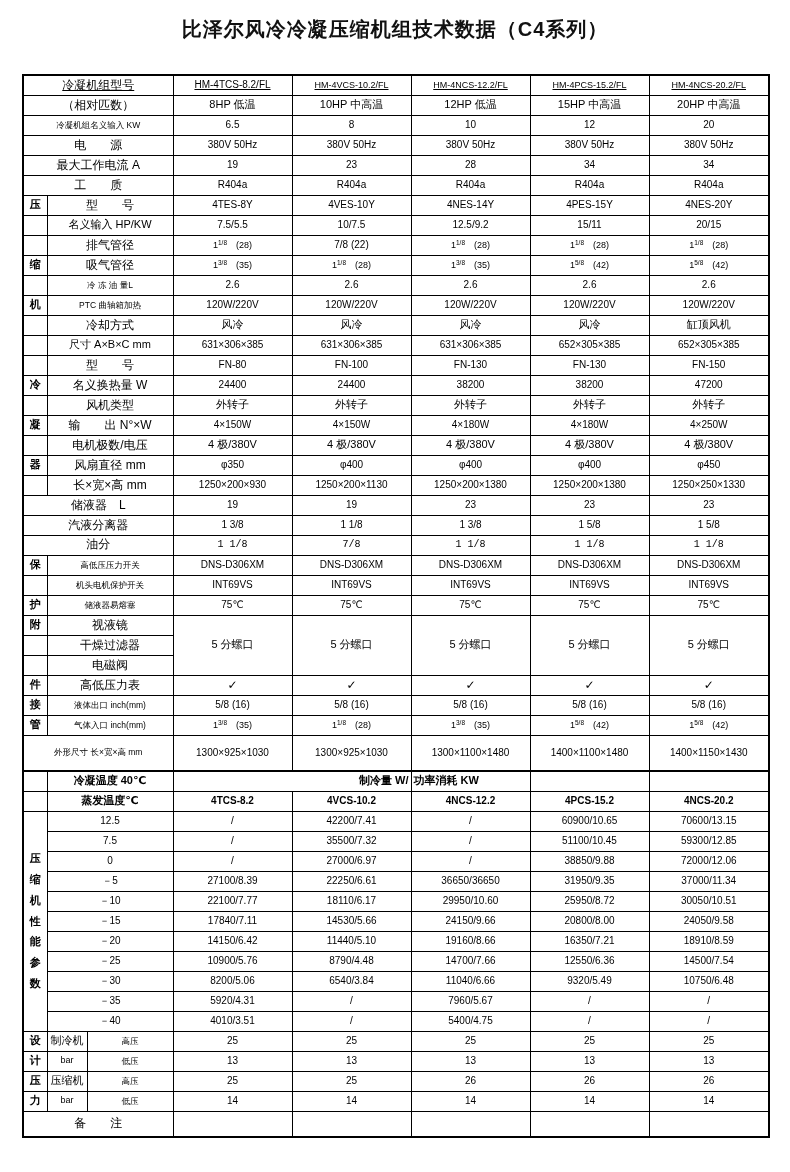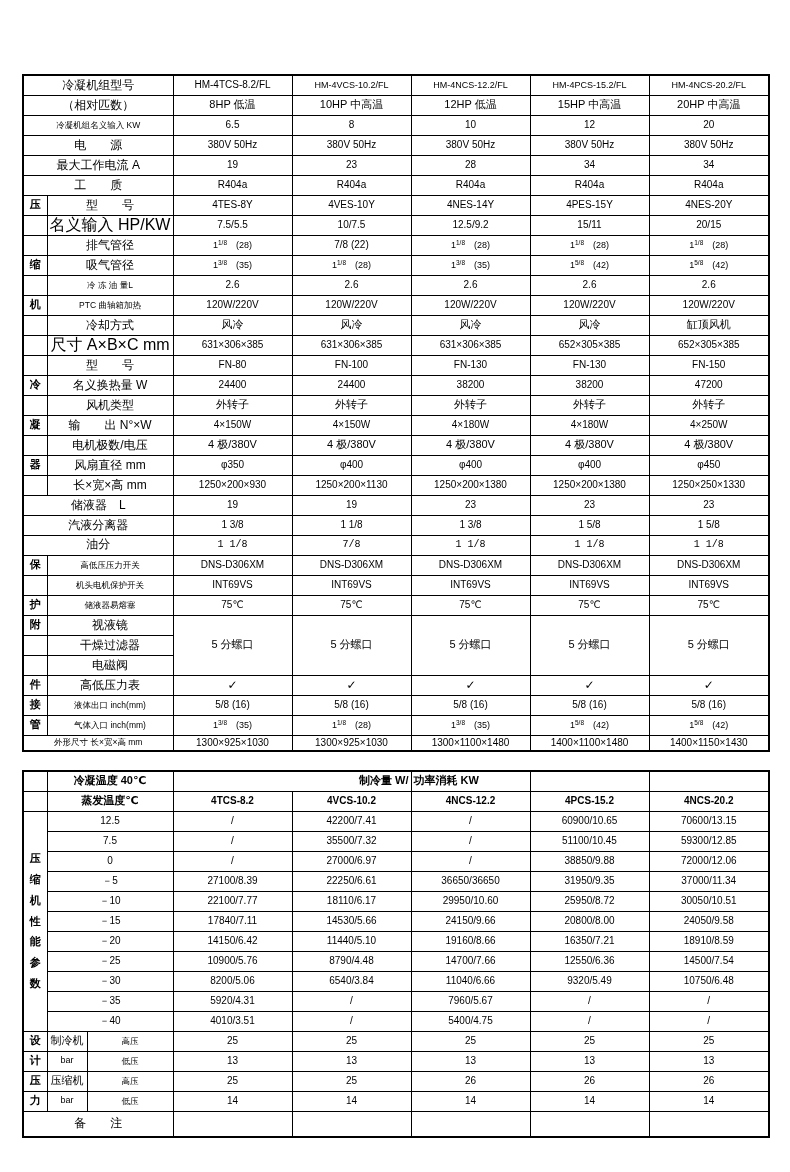--- a/index.html
+++ b/index.html
@@ -41,51 +41,52 @@
 
   .t1{position:absolute;left:22px;top:74px;width:746px;}
   .t2{position:absolute;left:22px;top:770px;width:746px;}
 
   .vgrp{
     font-size:11px;
     font-weight:bold;
     width:22px;
   }
   .rowlbl{
-    font-size:16px;
+    font-size:11px;
     text-align:center;
   }
   .rowlbl.big{font-size:12px;}
   .rowlbl.sm{font-size:8.5px;}
   .cell{font-size:10px;}
   .cell.cn{font-size:11px;margin-left:20px;}
   .cell.sm{font-size:9px;}
   .hdr{font-size:10px;font-weight:bold;}
   .hdr.cn{font-size:11px;}
   sup{font-size:0.72em;vertical-align:0.42em;}
   .chk{font-size:12px;}
 </style>
 </head>
 <body>
 
 <div class="page">
 
+  <div class="title">比泽尔风冷冷凝压缩机组技术数据（C4系列）</div>
 
   <table class="grid t1">
     <colgroup>
       <col style="width:24px">
         <col style="width:126px">
       <col style="width:119px">
         <col style="width:119px">
         <col style="width:119px">
         <col style="width:119px">
         <col style="width:120px">
     </colgroup>
     <tbody id="t1body">
-        <tr style="height: 20px;">
+        <tr style="height: 20px; text-decoration: underline;">
           <td colspan="2" class="rowlbl big">冷凝机组型号</td>
           <td class="cell">HM-4TCS-8.2/FL</td>
           <td class="cell sm">HM-4VCS-10.2/FL</td>
           <td class="cell sm">HM-4NCS-12.2/FL</td>
           <td class="cell sm">HM-4PCS-15.2/FL</td>
           <td class="cell sm">HM-4NCS-20.2/FL</td>
         </tr>
         <tr style="height: 20px;">
           <td colspan="2" class="rowlbl big">（相对匹数）</td>
           <td class="cell cn">8HP 低温</td>
@@ -349,21 +350,21 @@
         </tr>
         <tr style="height: 20px;">
           <td class="vgrp">管</td>
           <td class="rowlbl sm">气体入口 inch(mm)</td>
           <td class="cell sm">1<sup>3/8</sup>　(35)</td>
           <td class="cell sm">1<sup>1/8</sup>　(28)</td>
           <td class="cell sm">1<sup>3/8</sup>　(35)</td>
           <td class="cell sm">1<sup>5/8</sup>　(42)</td>
           <td class="cell sm">1<sup>5/8</sup>　(42)</td>
         </tr>
-        <tr style="height: 16px;">
+        <tr style="height: 36px;">
           <td colspan="2" class="rowlbl sm">外形尺寸  长×宽×高 mm</td>
           <td class="cell">1300×925×1030</td>
           <td class="cell">1300×925×1030</td>
           <td class="cell">1300×1100×1480</td>
           <td class="cell">1400×1100×1480</td>
           <td class="cell">1400×1150×1430</td>
         </tr>
       </tbody>
   </table>
 

